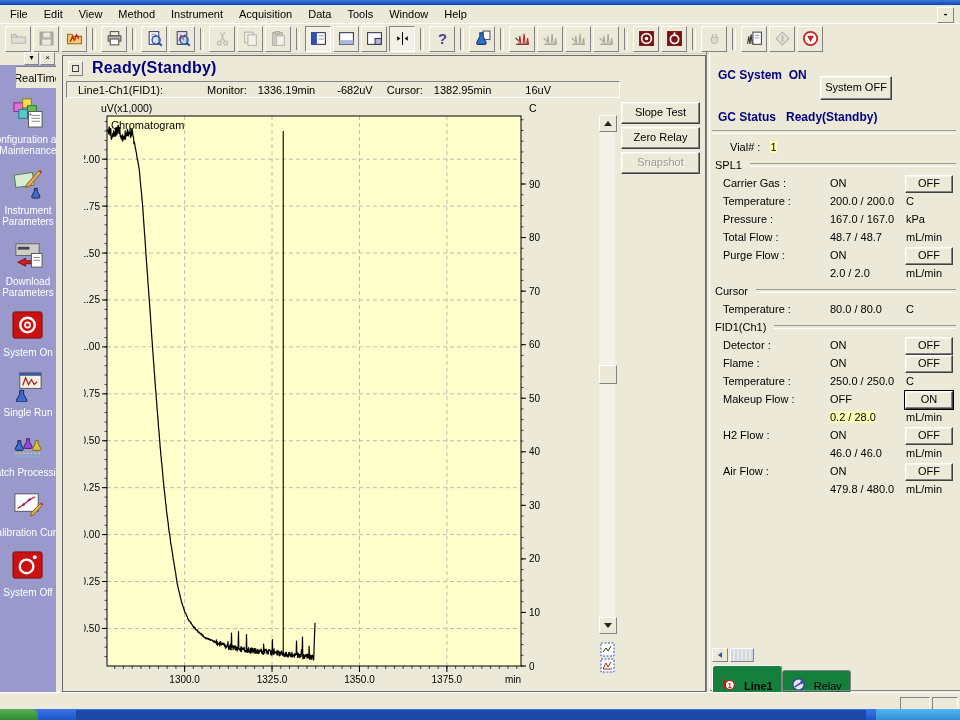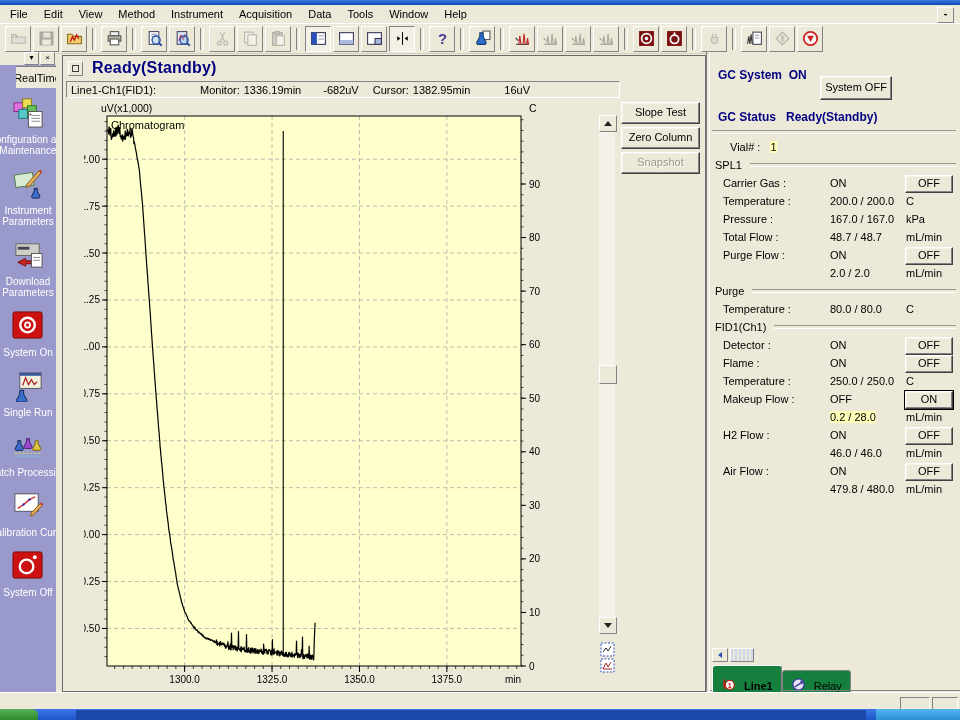--- a/index.html
+++ b/index.html
@@ -32,21 +32,21 @@
   .sb-label{width:86px;margin-left:0;text-align:center;color:#fff;font-size:10px;line-height:11px;margin-top:3px}
   
   #docwin{left:62px;top:55px;width:642px;height:635px;background:#ece9d8;border:1px solid #6a6a6a}
   #dw-title{position:absolute;left:5px;top:3px;display:flex;align-items:center}
   #dw-icon{width:13px;height:13px;background:#ece9d8;border:1px solid;border-color:#fff #848284 #848284 #fff;
            display:flex;align-items:center;justify-content:center}
   #dw-icon i{width:5px;height:5px;border:1px solid #404040;display:block}
   #dw-title b{margin-left:9px;font-size:16px;color:#000080;letter-spacing:.2px}
   #dw-status{position:absolute;left:3px;top:25px;width:552px;height:15px;background:#ece9d8;
              border:1px solid;border-color:#848284 #fff #fff #848284;display:flex;align-items:center;font-size:11px;white-space:nowrap;overflow:hidden}
-  #dw-status span{margin-left:4px}
+  #dw-status span{margin-left:11px}
   #chart{position:absolute;left:21px;top:46px;width:470px;height:585px}
   
   .vscroll{position:absolute;left:536px;top:59px;width:16px;height:519px;background:#f4f2e8}
   .sc-btn{position:absolute;left:0;width:16px;height:15px;background:#ece9d8;border:1px solid;border-color:#fff #848284 #848284 #fff;
           display:flex;align-items:center;justify-content:center}
   .tri-up{width:0;height:0;border-left:4px solid transparent;border-right:4px solid transparent;border-bottom:5px solid #222}
   .tri-dn{width:0;height:0;border-left:4px solid transparent;border-right:4px solid transparent;border-top:5px solid #222}
   .sc-thumb{position:absolute;left:0;top:250px;width:16px;height:17px;background:#ece9d8;border:1px solid;border-color:#fff #848284 #848284 #fff}
   .zicon{position:absolute;left:537px;width:15px;height:15px}
   
@@ -650,21 +650,21 @@
         <path d="M3 10l3-4 2 3 3-5" fill="none" stroke="#333"></path>
       </svg>
   </div>
   <div class="zicon" style="top:602px">
     <svg viewBox="0 0 15 15" width="15" height="15">
         <rect x="1" y="1" width="13" height="13" fill="#fff" stroke="#3355cc" stroke-dasharray="2 1.5"></rect>
         <path d="M3 11h9M3 11l3-6 2 4 3-5" fill="none" stroke="#a22"></path>
       </svg>
   </div>
   <div class="dw-btn" style="top:46px">Slope Test</div>
-  <div class="dw-btn" style="top:71px">Zero Column</div>
+  <div class="dw-btn" style="top:71px">Zero Relay</div>
   <div class="dw-btn disabled" style="top:96px">Snapshot</div>
 </div>
 
 <div class="abs" id="divider"></div>
 
 <div class="abs" id="gcpanel">
   <div class="gc-head" style="top:16px"><span>GC System</span>&nbsp;&nbsp;<span>ON</span></div>
   <div id="sysoff-btn">System OFF</div>
   <div class="gc-head" style="top:58px"><span>GC Status</span>&nbsp;&nbsp;&nbsp;<span>Ready(Standby)</span></div>
   <div id="gc-hr"></div>
@@ -701,21 +701,21 @@
         <span class="gc-label">Purge Flow :</span>
         <span class="gc-value">ON</span>
         <div class="gc-btn">OFF</div>
       </div>
       <div class="gc-row">
         <span class="gc-label"></span>
         <span class="gc-value">2.0 / 2.0</span>
         <span class="gc-unit">mL/min</span>
       </div>
       <div class="gc-row gc-sec">
-        <span>Purge</span>
+        <span>Cursor</span>
         <div class="line"></div>
       </div>
       <div class="gc-row">
         <span class="gc-label">Temperature :</span>
         <span class="gc-value">80.0 / 80.0</span>
         <span class="gc-unit">C</span>
       </div>
       <div class="gc-row gc-sec">
         <span>FID1(Ch1)</span>
         <div class="line"></div>

